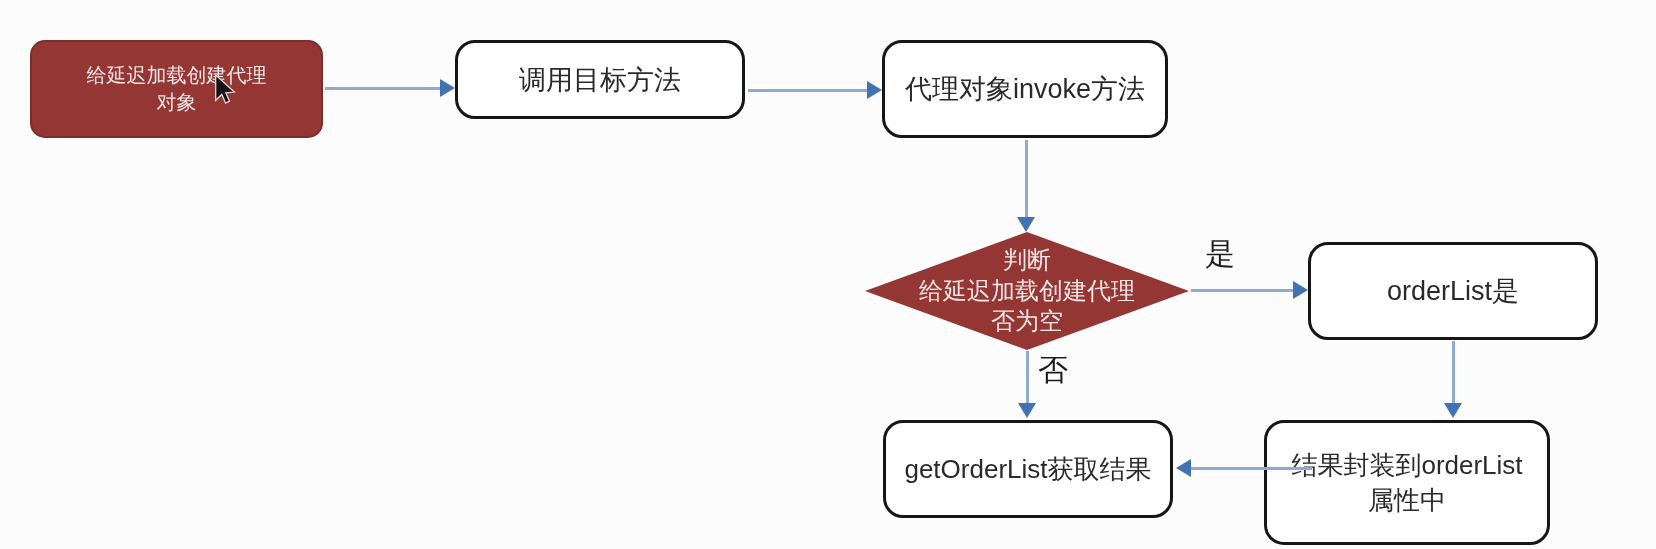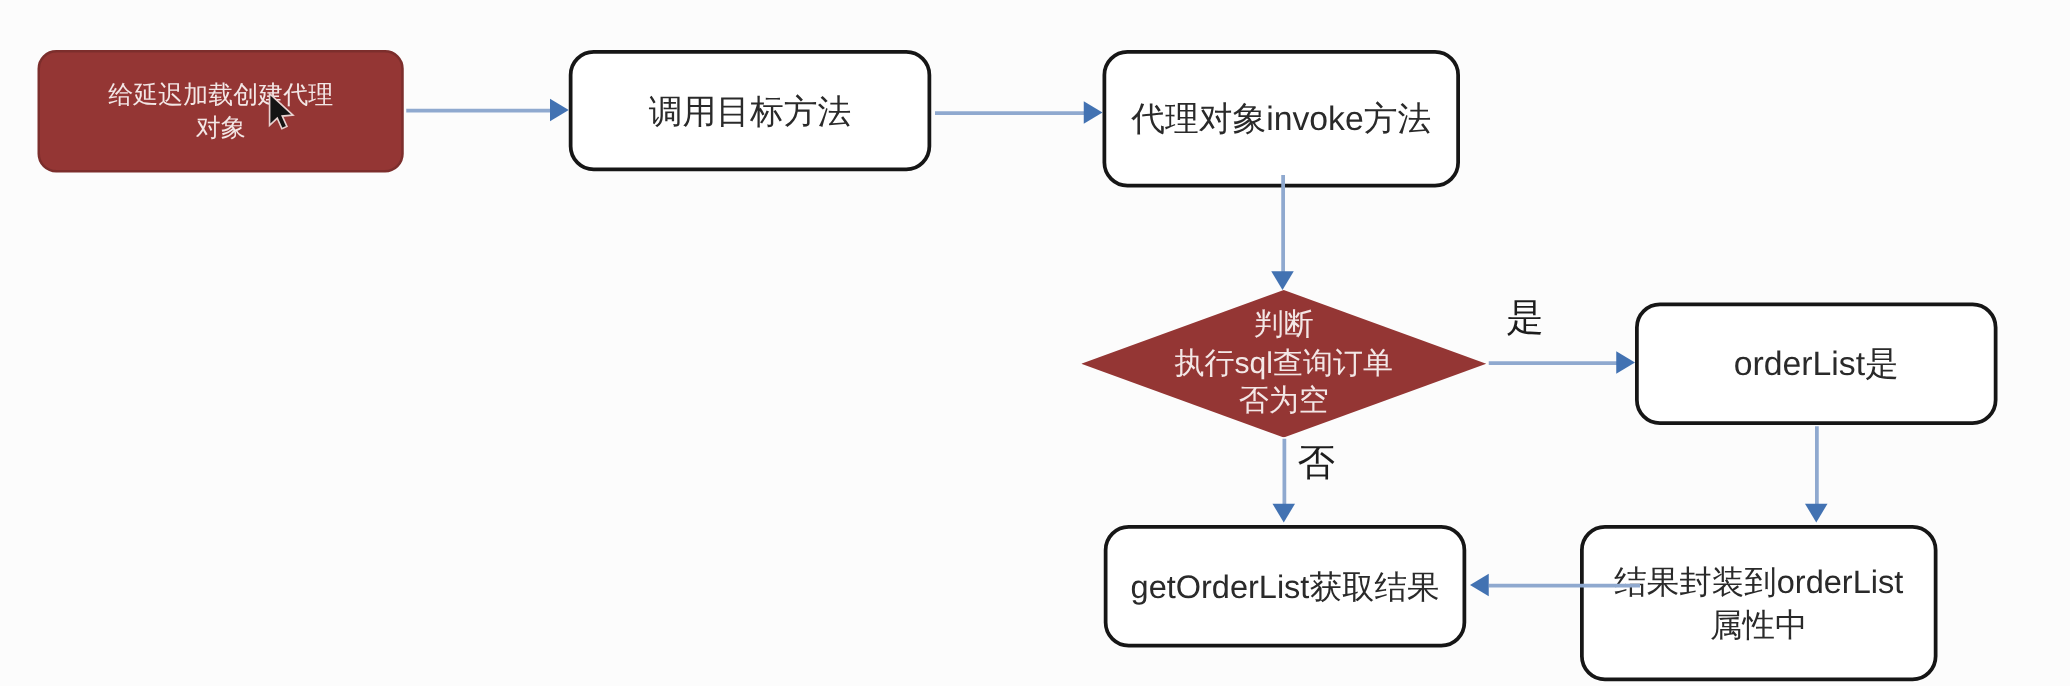--- a/index.html
+++ b/index.html
@@ -63,31 +63,31 @@
 </head>
 <body>
 
 <div id="canvas">
 
   <div class="node red" style="left:30px;top:40px;width:293px;height:98px;">
     <span class="txt">给延迟加载创建代理
 对象</span>
   </div>
 
-  <div class="node rect" style="left:455px;top:40px;width:290px;height:97px;">
+  <div class="node rect" style="left:455px;top:40px;width:290px;height:79px;">
     <span class="txt">调用目标方法</span>
   </div>
 
-  <div class="node rect" style="left:882px;top:40px;width:286px;height:110px;">
+  <div class="node rect" style="left:882px;top:40px;width:286px;height:98px;">
     <span class="txt">代理对象invoke方法</span>
   </div>
 
   <div class="node diamond" style="left:865px;top:232px;width:324px;height:118px;">
     <span class="txt">判断
-执行sql查询订单
+给延迟加载创建代理
 否为空</span>
   </div>
 
   <div class="node rect" style="left:1308px;top:242px;width:290px;height:98px;">
     <span class="txt">orderList是</span>
   </div>
 
   <div class="node rect" style="left:883px;top:420px;width:290px;height:98px;font-size:26px;">
     <span class="txt">getOrderList获取结果</span>
   </div>

